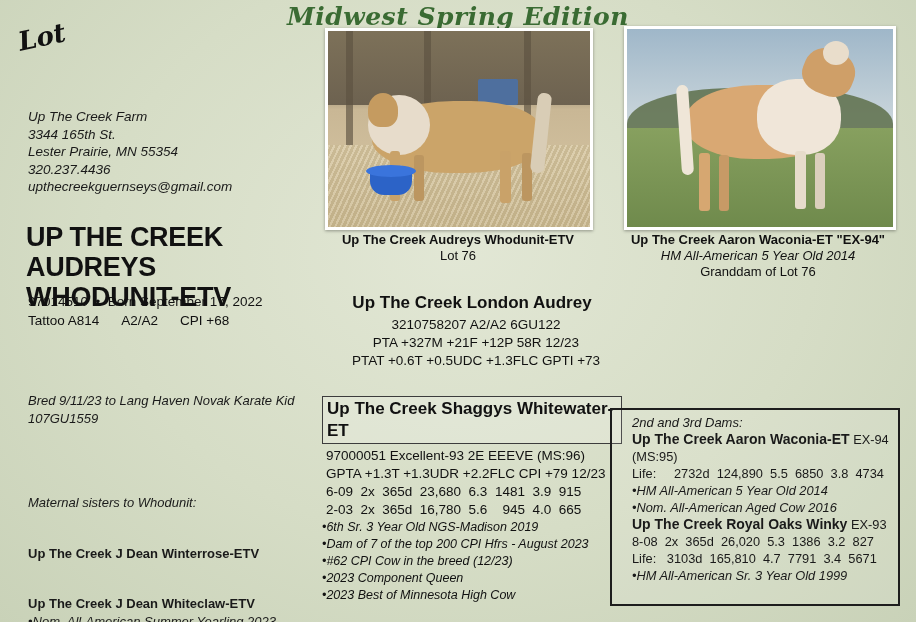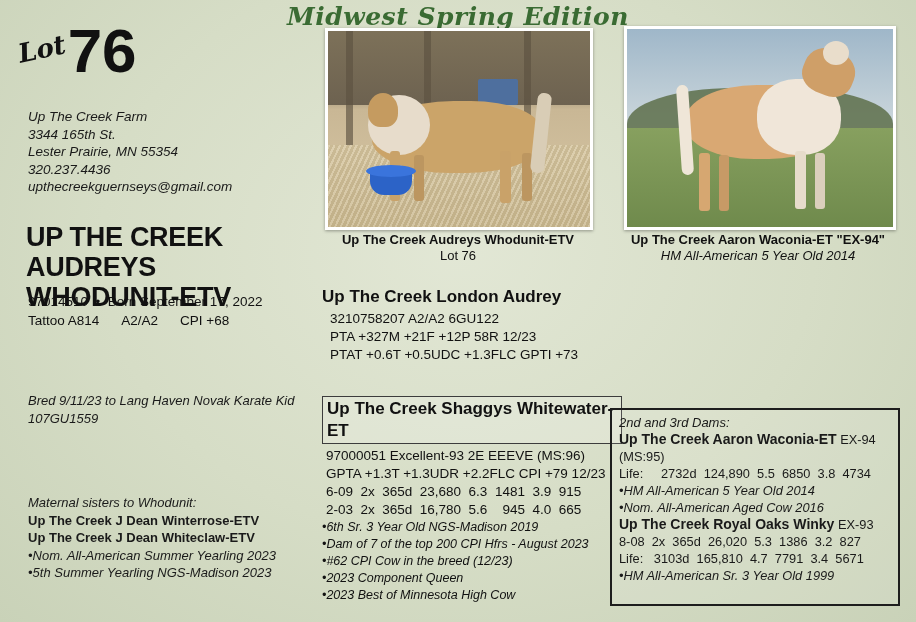--- a/index.html
+++ b/index.html
@@ -59,21 +59,21 @@
   }
   .bred{
     position:absolute;left:28px;top:392px;width:310px;
     font-style:italic;font-size:13px;line-height:18px;
   }
   .matsis{
     position:absolute;left:28px;top:494px;width:300px;
     font-size:13px;line-height:17.5px;
   }
   .matsis .hdr{font-style:italic;}
-  .matsis .nm{font-weight:bold;}
+  .matsis .nm{font-weight:bold;margin-top:33px;}
   .matsis .it{font-style:italic;}
   
   .photo{
     position:absolute;border:3px solid #ffffff;box-shadow:0 1px 3px rgba(0,0,0,.35);
     overflow:hidden;background:#b9a98f;
   }
   #photo-left{left:325px;top:28px;width:262px;height:196px;}
   #photo-right{left:624px;top:26px;width:266px;height:198px;}
   .cap{
     position:absolute;text-align:center;font-size:13px;line-height:16px;color:#111;
@@ -95,53 +95,52 @@
   .cow-body{position:absolute;background:#cfa36d;border-radius:48% 42% 44% 46%;}
   
   .rp-sky{position:absolute;left:0;top:0;width:100%;height:52%;background:linear-gradient(#9fb7c9,#cfd9dd);}
   .rp-trees{position:absolute;left:0;top:30%;width:100%;height:30%;background:#5d6f4a;opacity:.85;
     border-radius:40% 40% 0 0 / 60% 60% 0 0;}
   .rp-grass{position:absolute;left:0;bottom:0;width:100%;height:50%;background:linear-gradient(#87a05f,#6f8a4c);}
   
   .sec{
     position:absolute;font-size:13.5px;line-height:18px;color:#111;
   }
-  #dam1{left:322px;top:286px;width:300px;}
+  #dam1{left:322px;top:292px;width:300px;text-align:center;}
   #dam1 .title{font-weight:bold;font-size:17px;line-height:22px;margin-bottom:2px;}
   #dam1 .ln{padding-left:8px;}
   
   #dam2{left:322px;top:396px;width:300px;}
   #dam2 .title{
     font-weight:bold;font-size:17px;line-height:22px;margin-bottom:3px;
     border:1px solid #3c3c3c;padding:1px 4px;display:inline-block;background:rgba(255,255,255,.18);
   }
   #dam2 .ln{padding-left:4px;}
   #dam2 .bullet{font-style:italic;font-size:12.5px;line-height:17px;}
   
   #dams23{
     position:absolute;left:610px;top:408px;width:290px;height:198px;
     border:2px solid #1d1d1d;background:rgba(255,255,255,.10);
-    padding:4px 7px 0 7px;box-sizing:border-box;
+    padding:4px 7px 0 20px;box-sizing:border-box;
     font-size:12.8px;line-height:17px;
   }
   #dams23 .hdr{font-style:italic;font-size:13px;}
   #dams23 .nm{font-weight:bold;font-size:14px;}
   #dams23 .it{font-style:italic;}
   .nowrap{white-space:pre;}
 </style>
 </head>
 <body>
 
 <div class="page">
 
   <div class="edition">Midwest Spring Edition</div>
 
   <div class="lot-wrap">
     <div class="lot-word">Lot</div>
-    <div class="lot-num">76</div>
   </div>
 
   <div class="consignor">
     <div>Up The Creek Farm</div>
     <div>3344 165th St.</div>
     <div>Lester Prairie, MN  55354</div>
     <div>320.237.4436</div>
     <div>upthecreekguernseys@gmail.com</div>
   </div>
 
@@ -210,20 +209,21 @@
     <div style="position:absolute;left:196px;top:12px;width:26px;height:24px;background:#e9ddcb;border-radius:50%;"></div>
     <div style="position:absolute;left:72px;top:124px;width:11px;height:58px;background:#d6a771;border-radius:3px;"></div>
     <div style="position:absolute;left:92px;top:126px;width:10px;height:56px;background:#c79a66;border-radius:3px;"></div>
     <div style="position:absolute;left:168px;top:122px;width:11px;height:58px;background:#e7dccb;border-radius:3px;"></div>
     <div style="position:absolute;left:188px;top:124px;width:10px;height:56px;background:#dbcfbc;border-radius:3px;"></div>
     <div style="position:absolute;left:52px;top:56px;width:12px;height:90px;background:#efe6d8;border-radius:6px;transform:rotate(-4deg);"></div>
   </div>
   <div class="cap" id="cap-right">
     <div>Up The Creek Aaron Waconia-ET "EX-94"</div>
     <div class="sub">HM All-American 5 Year Old 2014</div>
+    <div class="sub2">Granddam of Lot 76</div>
   </div>
 
   <div class="sec" id="dam1">
     <div class="title">Up The Creek London Audrey</div>
     <div class="ln">3210758207   A2/A2   6GU122</div>
     <div class="ln">PTA +327M +21F +12P 58R 12/23</div>
     <div class="ln">PTAT +0.6T +0.5UDC +1.3FLC GPTI +73</div>
   </div>
 
   <div class="sec" id="dam2">

